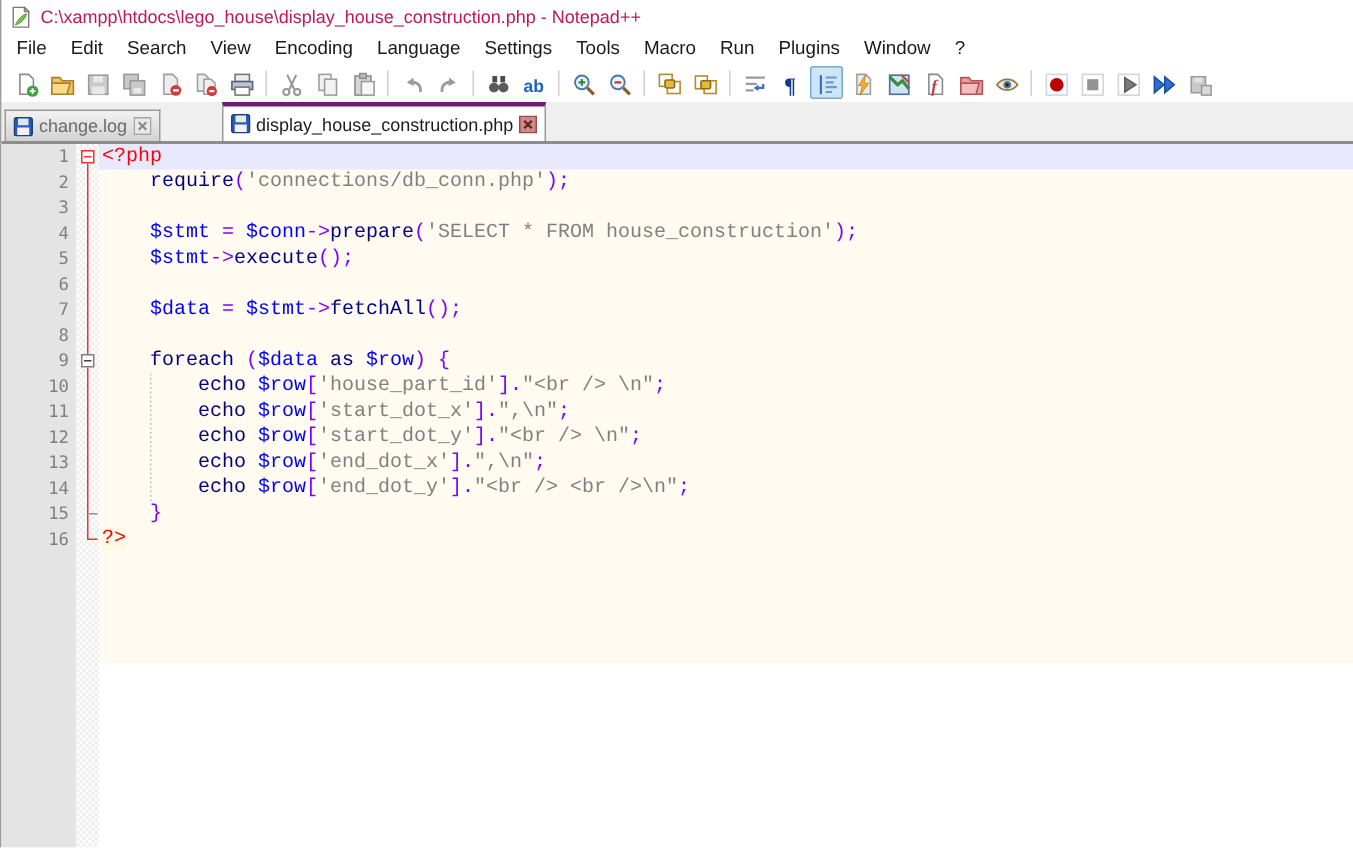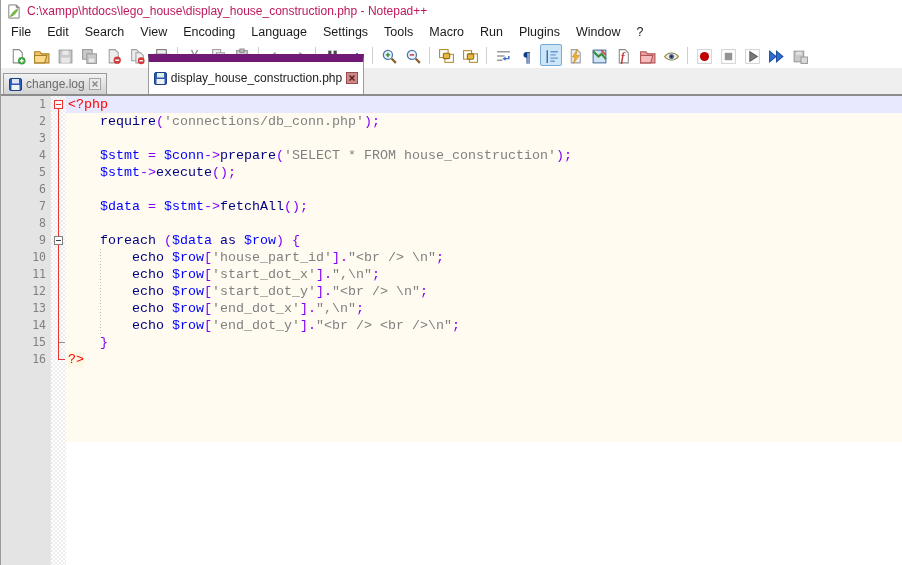--- a/index.html
+++ b/index.html
@@ -22,22 +22,22 @@
   .tbtn svg{width:17px;height:17px;}
   .tbtn.pressed{background:#cde6f7;border-color:#79a9d1;}
   .tsep{width:1px;height:17px;background:#cfcfcf;margin:0 4px;flex:none;}
   
   .tabbar{height:28px;background:#efefef;display:flex;align-items:flex-end;
           border-bottom:2px solid #8c8c8c;box-sizing:border-box;padding-left:2px;position:relative;gap:40px;}
   .tab{display:flex;align-items:center;gap:4px;padding:0 5px;box-sizing:border-box;
        border:1px solid #9a9a9a;border-bottom:none;height:21px;cursor:default;
        background:linear-gradient(#f2f2f2,#d2d2d2);color:#6b6b6b;font-size:12px;white-space:nowrap;}
   .tab + .tab{margin-left:1px;}
-  .tab.active{background:#fff;color:#1c1c1c;height:40px;
-       border-top:8px solid #701a75;}
+  .tab.active{background:#fff;color:#1c1c1c;height:26px;
+       border-top:3px solid #701a75;}
   .tab .fsave{width:13px;height:13px;flex:none;}
   .tab .tclose{width:12px;height:12px;flex:none;display:flex;align-items:center;justify-content:center;}
   
   .editor{display:flex;height:471px;background:#fff;position:relative;}
   .gutter-num{width:50px;background:#e4e4e4;flex:none;
       font-family:"DejaVu Sans Mono","Liberation Mono",monospace;font-size:11.5px;color:#808080;}
   .gutter-num .nrow{height:17px;line-height:17px;text-align:right;padding-right:5px;}
   .gutter-fold{width:15px;flex:none;position:relative;background:#fff;
       background-image:linear-gradient(45deg,#ececec 25%,transparent 25%,transparent 75%,#ececec 75%),
                        linear-gradient(45deg,#ececec 25%,transparent 25%,transparent 75%,#ececec 75%);

